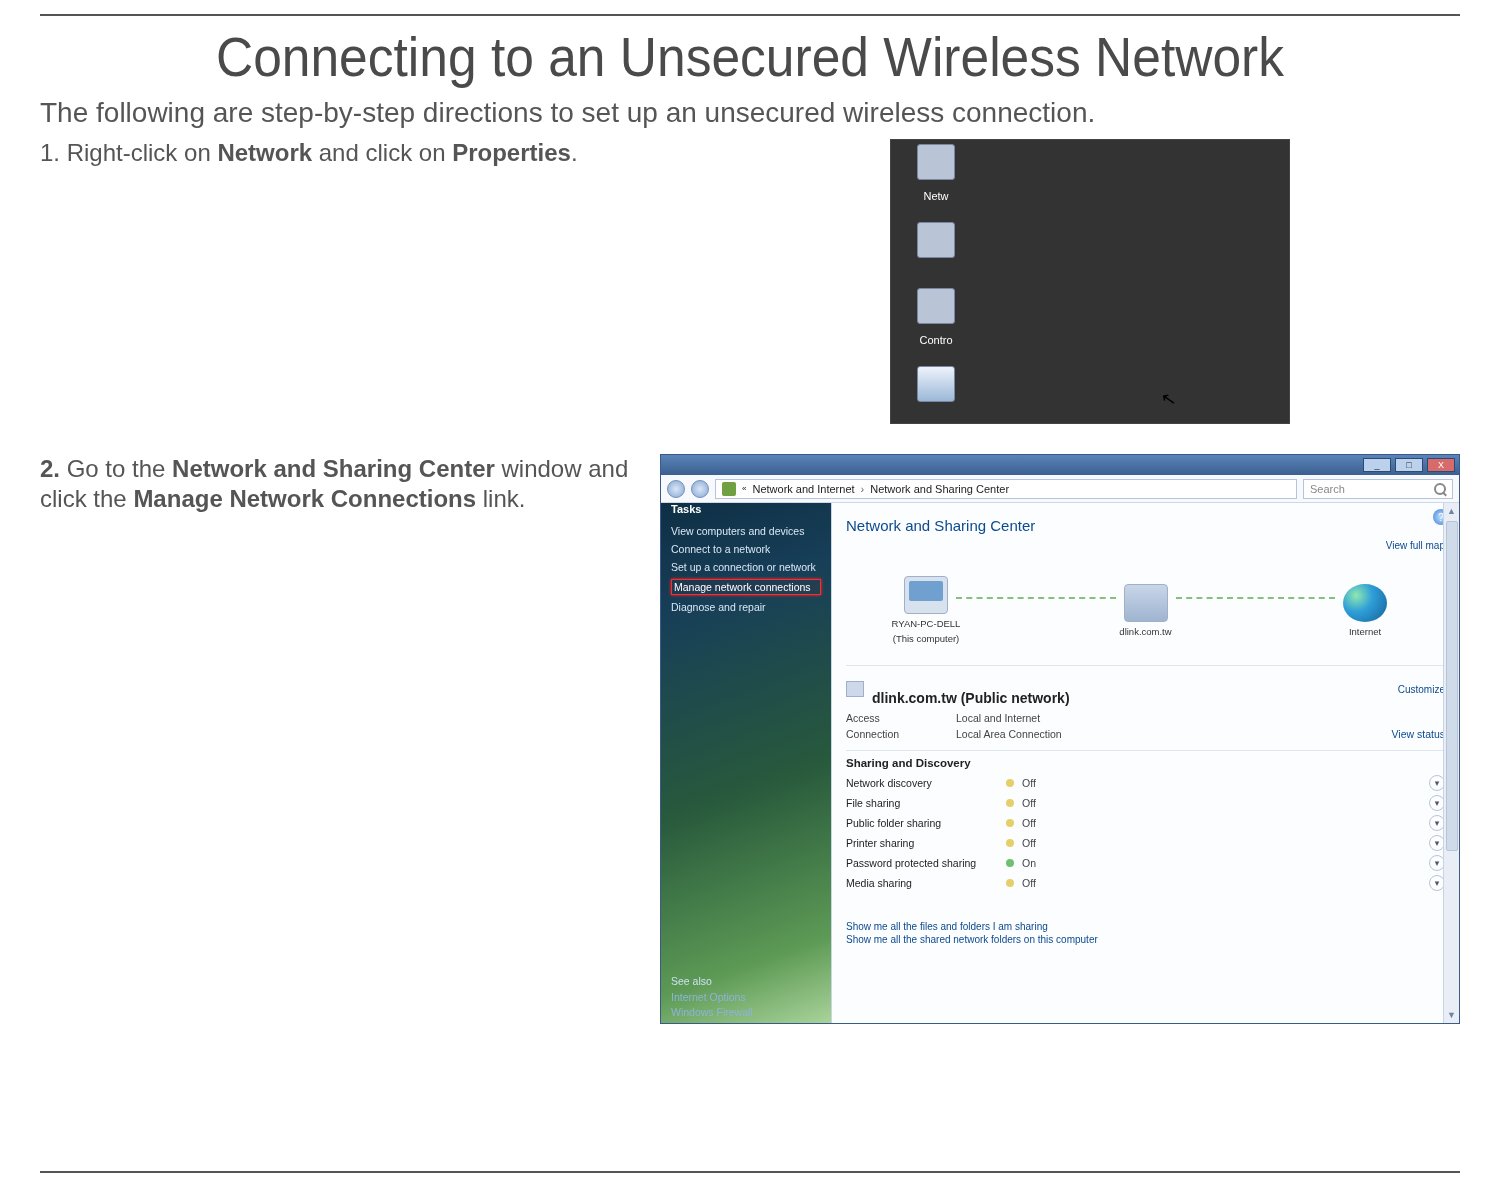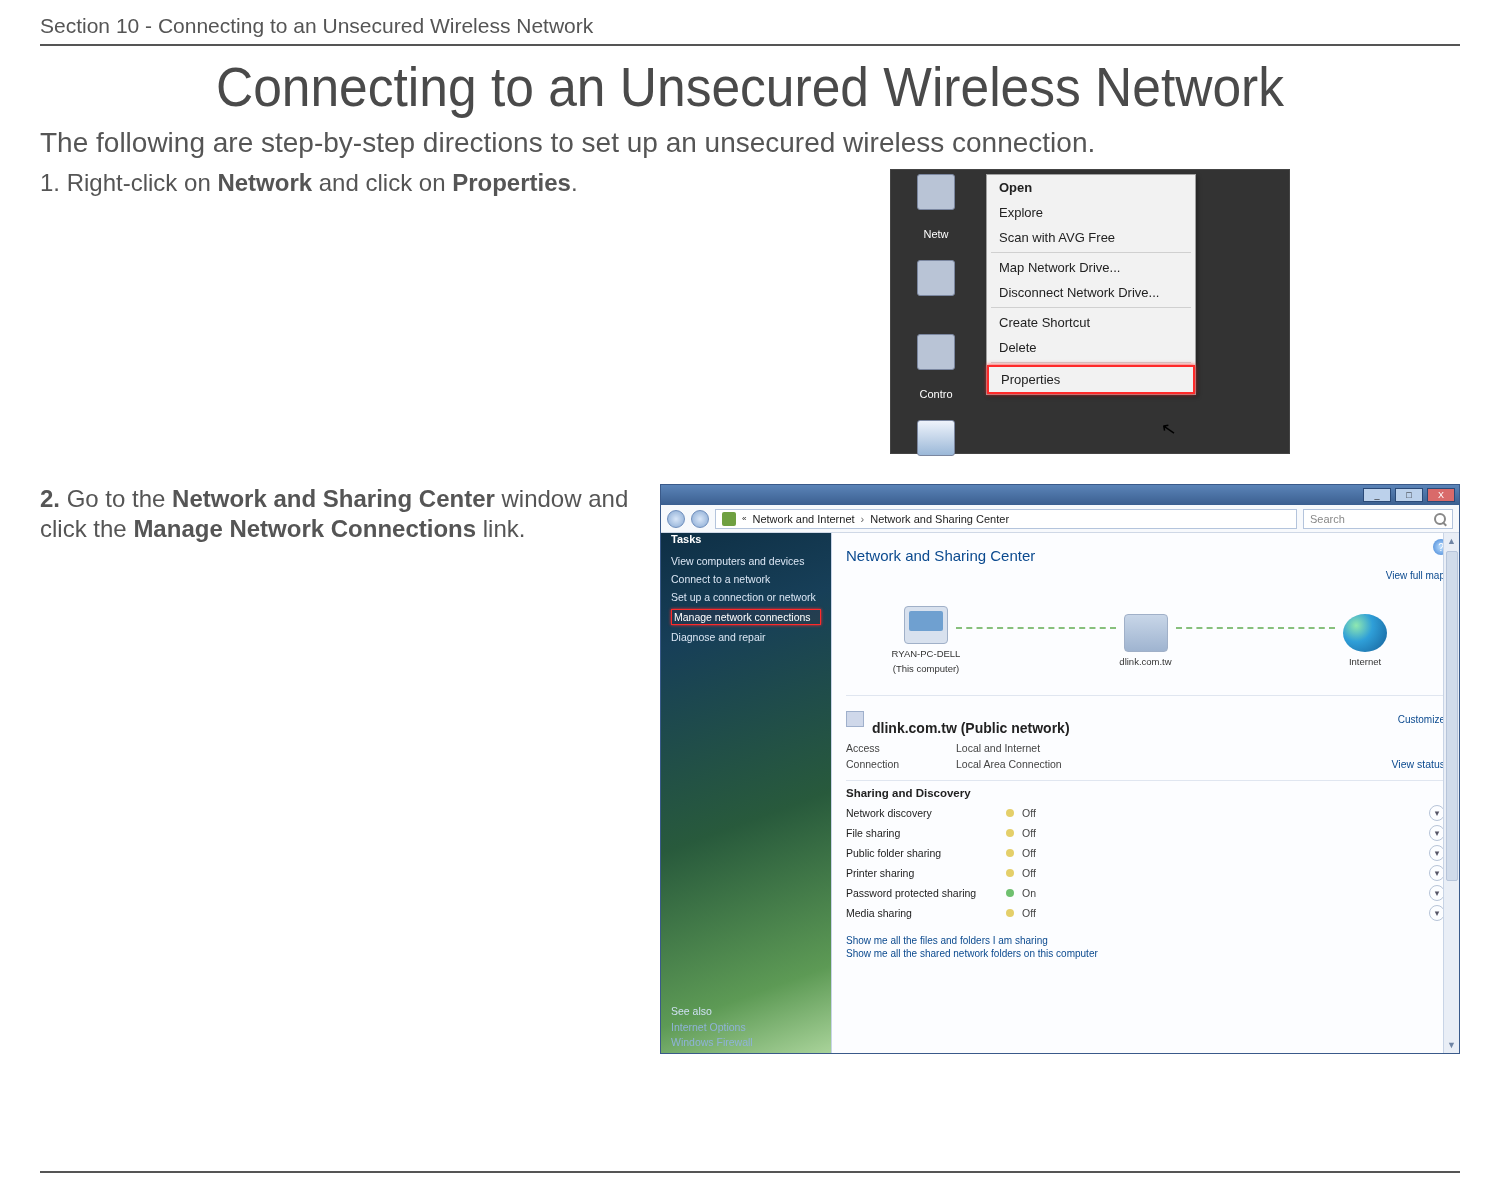--- a/index.html
+++ b/index.html
@@ -53,21 +53,21 @@
     border: 1px solid #444;
     background: #333;
     flex-shrink: 0;
     margin-right: 170px;
   }
   .context-shot .desktop-icons {
     position: absolute; left: 0; top: 0; width: 90px; height: 100%;
     display: flex; flex-direction: column; gap: 20px; padding-top: 4px;
     color: #fff; font-size: 11px; align-items: center;
   }
-  .desktop-icons .icon-block { display:flex; flex-direction:column; align-items:center; gap:18px; }
+  .desktop-icons .icon-block { display:flex; flex-direction:column; align-items:center; gap:10px; }
   .desktop-icons .icon-sq { width: 38px; height: 36px; background: #b9c4d6; border:1px solid #7b87a0; border-radius:3px; }
   .desktop-icons .icon-sq.recycle { background: linear-gradient(#eef3fb,#9bb8d8); }
   .context-menu {
     position: absolute;
     left: 95px; top: 4px;
     width: 210px;
     background: #f2f2f2;
     border: 1px solid #a0a0a0;
     box-shadow: 2px 2px 4px rgba(0,0,0,.3);
     font-size: 13px;
@@ -170,41 +170,40 @@
   .nb-row .v { flex:1; color:#444;}
   .nb-row .vlink { color:#0b4a8f; margin-left:auto;}
   .sd-section { border-top:1px solid #e0e6f0; padding-top:6px;}
   .sd-title { font-weight:700; font-size:11.5px; margin-bottom:6px;}
   .sd-row { display:flex; align-items:center; font-size:10.5px; margin:4px 0;}
   .sd-row .k { width: 160px;}
   .sd-row .dot { width:8px; height:8px; border-radius:50%; background:#e4cf6a; margin-right:8px;}
   .sd-row .dot.on { background:#6fc06f;}
   .sd-row .v { color:#444;}
   .sd-row .chev { margin-left:auto; width:16px; height:16px; border-radius:50%; border:1px solid #b7c4d8; display:flex; align-items:center; justify-content:center; font-size:9px; color:#556;}
-  .links-bottom { margin-top:8px;}
+  .links-bottom { margin-top:24px;}
   .links-bottom .lnk { color:#0b4a8f; font-size:10px; display:block; margin:2px 0;}
   .scroll-bar-right {
     position:absolute; right:0; top:0; bottom:0; width:16px; background:#e9eef6; border-left:1px solid #c8d4e6;
     display:flex; flex-direction:column; justify-content:space-between; align-items:center;
   }
   .scroll-bar-right .arrow { height:16px; width:100%; display:flex;align-items:center;justify-content:center; color:#6f84a4; font-size:9px;}
   .scroll-bar-right .thumb { width:12px; flex:0 0 330px; background:#d0dbea; border:1px solid #b6c4da; border-radius:2px; margin-top:2px;}
 
   .footer {
     position: absolute;
     bottom: 14px; left: 40px; right: 40px;
   }
   .hr-bot { border: none; border-top: 2.5px solid #555; margin-bottom: 6px; }
   .footer-row { display:flex; justify-content: space-between; font-size: 21px; color:#555;}
 </style>
 </head>
 <body>
 
 <div class="page">
-  <div class="section-header">Section 10 - Connecting to an Unsecured Wireless Network</div>
   <hr class="hr-top">
 
   <h1 class="main-title">Connecting to an Unsecured Wireless Network</h1>
 
   <div class="intro">The following are step-by-step directions to set up an unsecured wireless connection.</div>
 
   <div class="row1">
     <div class="step1-text">
       <span>1. Right-click on </span><b>Network</b><span> and click on </span><b>Properties</b><span>.</span>
     </div>
@@ -222,33 +221,20 @@
         <div class="icon-block">
           <div class="icon-sq"></div>
           <span>Contro</span>
         </div>
         <div class="icon-block">
           <div class="icon-sq recycle"></div>
           <span></span>
         </div>
       </div>
 
-      <div class="context-menu">
-        <div class="itm bold">Open</div>
-        <div class="itm">Explore</div>
-        <div class="itm">Scan with AVG Free</div>
-        <div class="sep"></div>
-        <div class="itm">Map Network Drive...</div>
-        <div class="itm">Disconnect Network Drive...</div>
-        <div class="sep"></div>
-        <div class="itm">Create Shortcut</div>
-        <div class="itm">Delete</div>
-        <div class="sep"></div>
-        <div class="itm highlight">Properties</div>
-      </div>
       <div class="cursor1">↖</div>
     </div>
   </div>
 
   <div class="row2">
     <div class="step2-text">
       <span class="num">2.</span><span> Go to the </span><b>Network and Sharing Center</b><span> window and click the </span><b>Manage Network Connections</b><span> link.</span>
     </div>
 
     <div class="vista-window">

